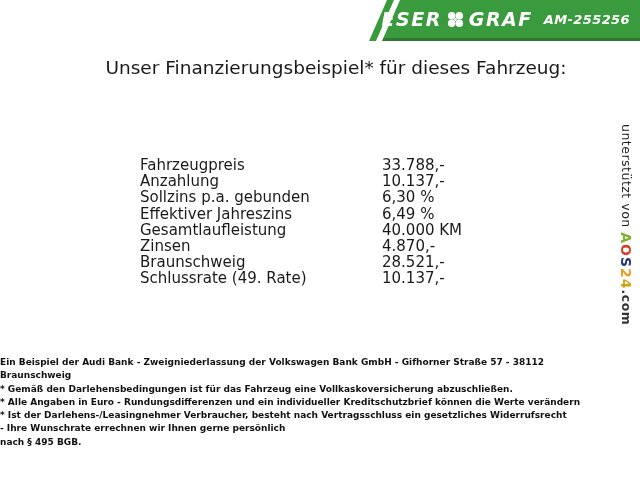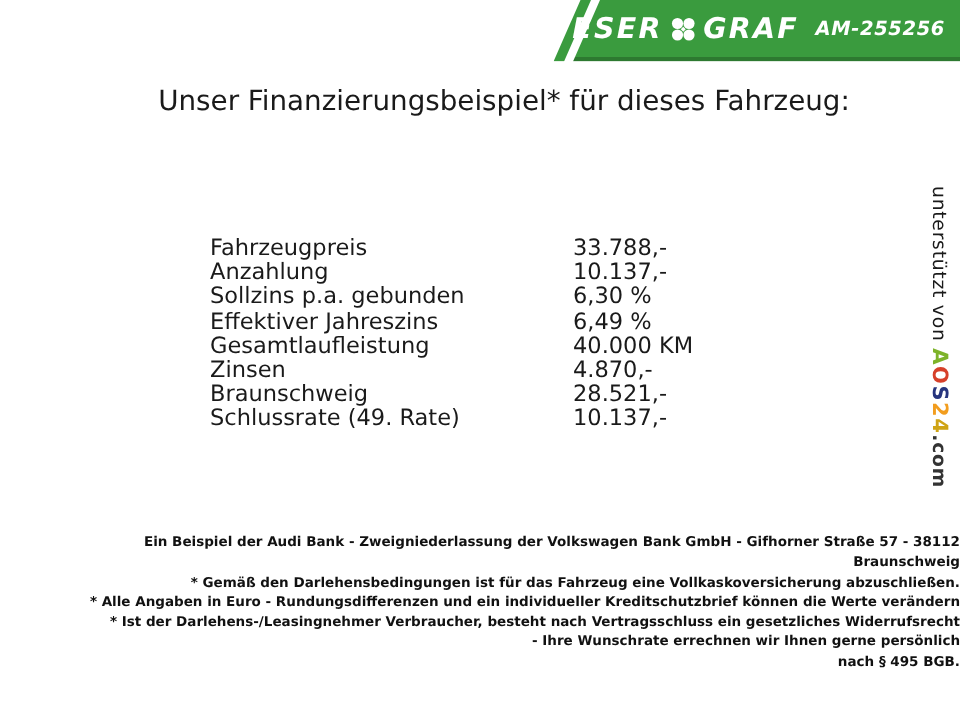--- a/index.html
+++ b/index.html
@@ -51,21 +51,21 @@
     writing-mode:vertical-rl;
     font-size:12.5px; letter-spacing:0.5px; color:#1a1a1a;
     white-space:nowrap;
   }
   .aos { font-weight:bold; font-size:14px; letter-spacing:1px; }
   .aos-com { font-weight:bold; color:#333333; font-size:12.5px; }
 
   
   .disclaimer {
     position:absolute; top:356px; left:0; width:640px;
-    text-align:right; font-size:9px; font-weight:bold; color:#111111;
+    text-align:left; font-size:9px; font-weight:bold; color:#111111;
     line-height:13.3px;
   }
   .disclaimer div { white-space:nowrap; }
 </style>
 </head>
 <body>
 
 <div class="banner">
   <div class="banner-stripe" style="background-color: rgb(58, 155, 62);"></div>
   <div class="banner-main" style="background-color: rgb(58, 155, 62);">

